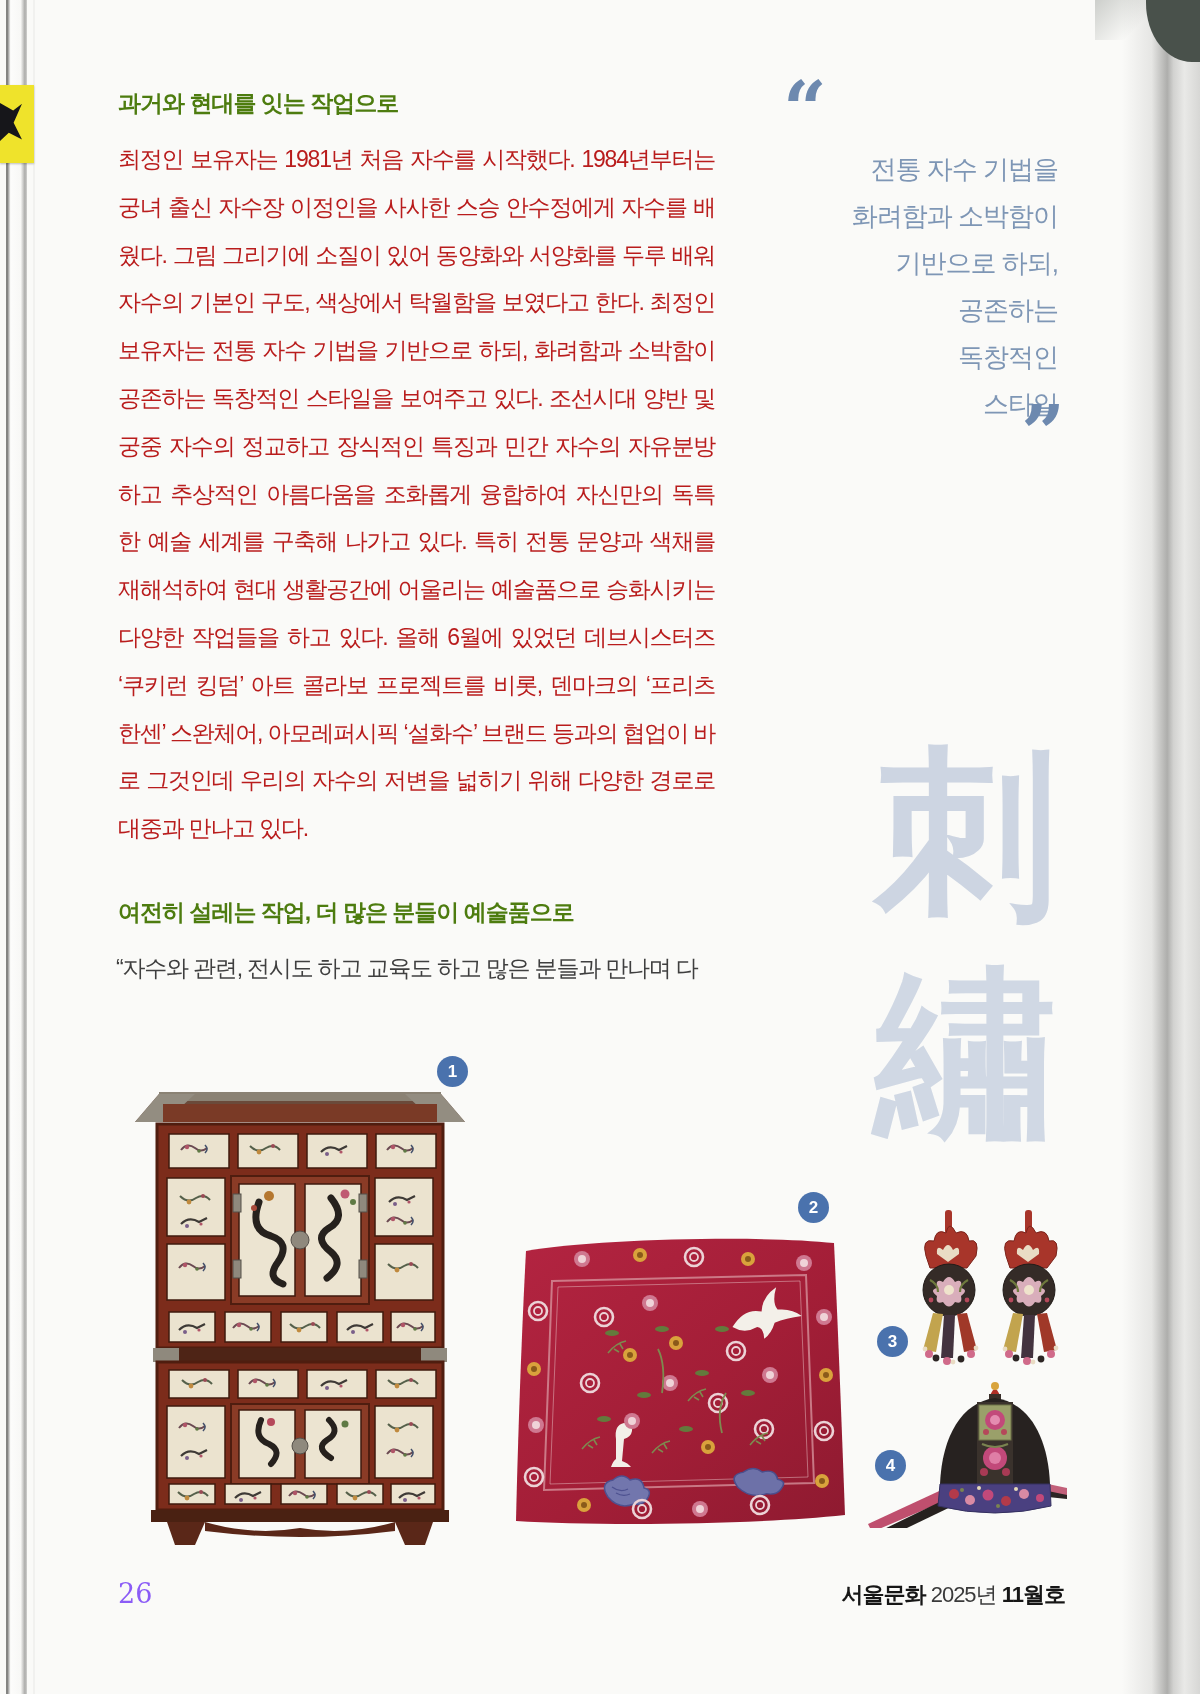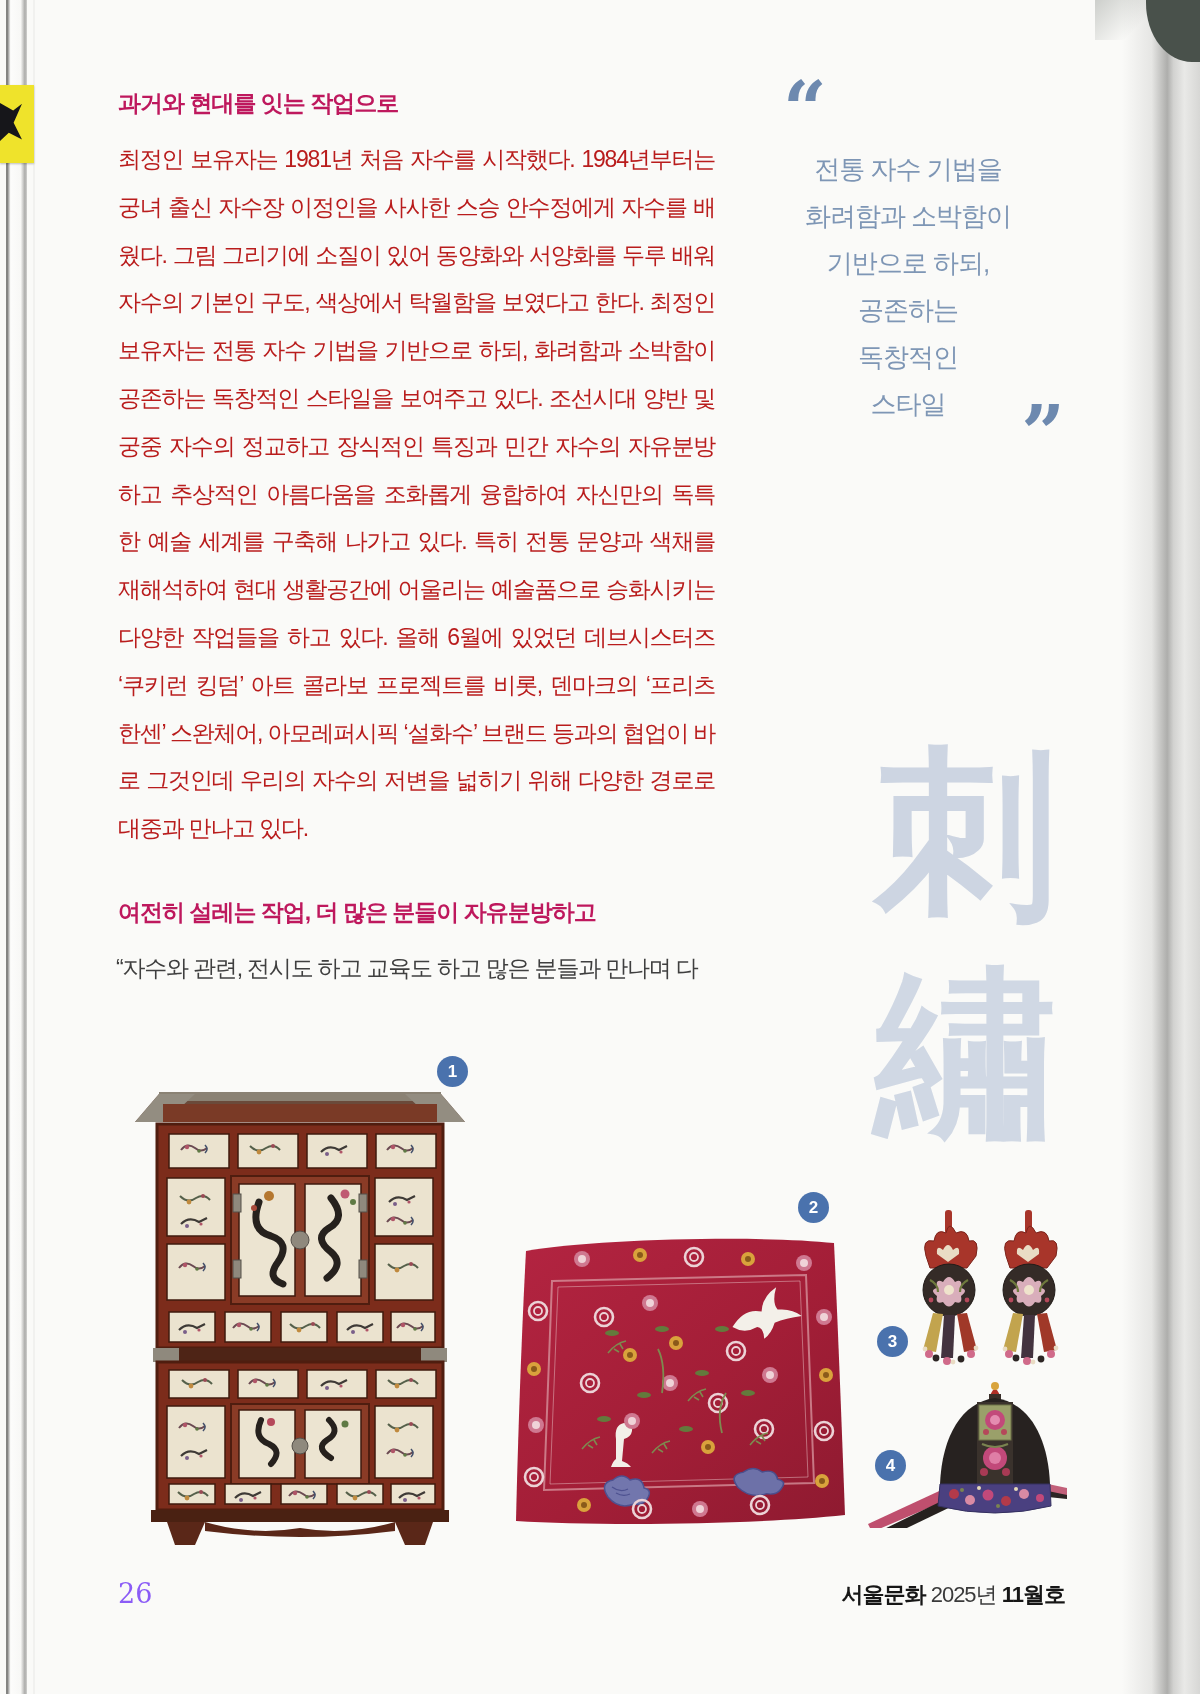--- a/index.html
+++ b/index.html
@@ -17,32 +17,32 @@
   .tab-mark{left:0;top:103px;width:22px;height:38px;background:#16161a;
     clip-path:polygon(0 0,60% 20%,100% 2%,62% 52%,100% 96%,40% 78%,0 100%);}
   .right-shade{left:1122px;top:0;width:78px;height:1694px;
     background:linear-gradient(to right,rgba(224,224,222,0) 0,#e6e6e4 38%,#aeaeac 58%,#d2d2d0 66%,#e9e9e7 80%,#d7d7d5 100%);}
   .corner-dark{left:1146px;top:0;width:54px;height:62px;background:#49514b;
     border-bottom-left-radius:85% 95%;}
   .corner-soft{left:1095px;top:0;width:60px;height:40px;
     background:linear-gradient(135deg,rgba(120,126,120,.35),rgba(120,126,120,0) 70%);}
 
   
-  .h-ko{font-weight:bold;color:#be185d;font-size:23px;letter-spacing:-1px;}
+  .h-ko{font-weight:bold;color:#4d7c0f;font-size:23px;letter-spacing:-1px;}
   #heading1{left:118px;top:88px;}
   #heading2{left:118px;top:897px;}
   #body1{left:118px;top:136px;width:597px;font-size:23px;line-height:47.8px;
     letter-spacing:-1.2px;color:#b91c1c;text-align:justify;word-break:normal;}
   #body2{left:116px;top:953px;width:640px;font-size:23px;letter-spacing:-1.2px;color:#3f3f3f;}
 
   
   .q-mark{font-family:"DejaVu Serif",serif;font-weight:bold;color:#6d89af;font-size:76px;line-height:1;}
   #q-open{left:783px;top:72px;}
   #q-close{left:993px;top:396px;width:72px;text-align:right;}
-  #q-lines{left:758px;top:146px;width:300px;text-align:center;
+  #q-lines{left:758px;top:146px;width:300px;text-align:right;
     color:#7e96b5;font-size:26px;line-height:47px;letter-spacing:-1px;}
 
   
   .wm{font-family:"DejaVu Serif",serif;font-weight:bold;color:#cdd5e2;
     font-size:182px;line-height:200px;width:200px;text-align:center;z-index:1;}
   #wm1{left:866px;top:733px;}
   #wm2{left:866px;top:953px;color:#d0d8e4;}
 
   
   .fig{z-index:2;}
@@ -69,21 +69,21 @@
 <div class="abs tab-mark"></div>
 <div class="abs right-shade"></div>
 <div class="abs corner-soft"></div>
 <div class="abs corner-dark"></div>
 
 <div class="abs wm" id="wm1">刺</div>
 <div class="abs wm" id="wm2">繡</div>
 
 <div class="abs h-ko" id="heading1">과거와 현대를 잇는 작업으로</div>
 <div class="abs" id="body1">최정인 보유자는 1981년 처음 자수를 시작했다. 1984년부터는 궁녀 출신 자수장 이정인을 사사한 스승 안수정에게 자수를 배웠다. 그림 그리기에 소질이 있어 동양화와 서양화를 두루 배워 자수의 기본인 구도, 색상에서 탁월함을 보였다고 한다. 최정인 보유자는 전통 자수 기법을 기반으로 하되, 화려함과 소박함이 공존하는 독창적인 스타일을 보여주고 있다. 조선시대 양반 및 궁중 자수의 정교하고 장식적인 특징과 민간 자수의 자유분방하고 추상적인 아름다움을 조화롭게 융합하여 자신만의 독특한 예술 세계를 구축해 나가고 있다. 특히 전통 문양과 색채를 재해석하여 현대 생활공간에 어울리는 예술품으로 승화시키는 다양한 작업들을 하고 있다. 올해 6월에 있었던 데브시스터즈 ‘쿠키런 킹덤’ 아트 콜라보 프로젝트를 비롯, 덴마크의 ‘프리츠한센’ 스완체어, 아모레퍼시픽 ‘설화수’ 브랜드 등과의 협업이 바로 그것인데 우리의 자수의 저변을 넓히기 위해 다양한 경로로 대중과 만나고 있다.</div>
-<div class="abs h-ko" id="heading2">여전히 설레는 작업, 더 많은 분들이 자유분방하고</div>
+<div class="abs h-ko" id="heading2">여전히 설레는 작업, 더 많은 분들이 예술품으로</div>
 <div class="abs" id="body2">“자수와 관련, 전시도 하고 교육도 하고 많은 분들과 만나며 다</div>
 
 <div class="abs q-mark" id="q-open">“</div>
 <div class="abs" id="q-lines">
   <div>전통 자수 기법을</div>
   <div>화려함과 소박함이</div>
   <div>기반으로 하되,</div>
   <div>공존하는</div>
   <div>독창적인</div>
   <div>스타일</div>

